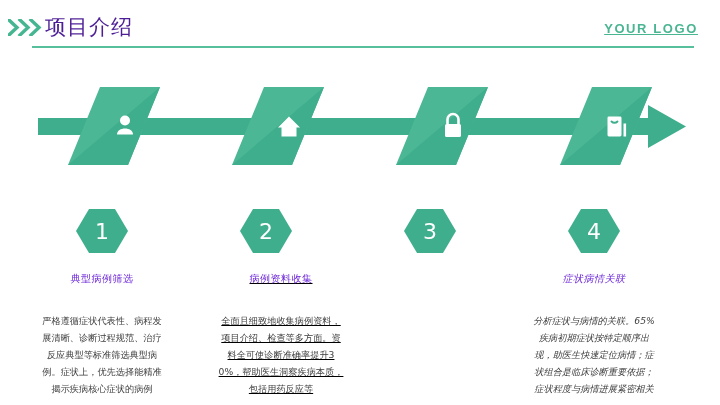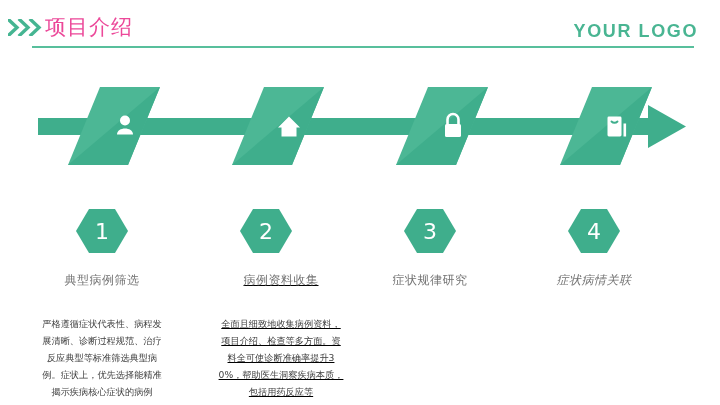--- a/index.html
+++ b/index.html
@@ -29,34 +29,35 @@
     top: 19px;
     display: flex;
     align-items: center;
     line-height: 0;
   }
   .header-title {
     position: absolute;
     left: 45px;
     top: 13px;
     font-size: 21px;
-    color: #ec4899;
+    color: #4c1d95;
     letter-spacing: 1px;
     font-family: "DejaVu Sans", "Liberation Sans", sans-serif;
     white-space: nowrap;
   }
   .header-logo {
     position: absolute;
     right: 22px;
     top: 21px;
-    font-size: 18px;
+    font-size: 13px;
     letter-spacing: 1.6px;
     color: #49b592;
     font-weight: bold;
     white-space: nowrap;
+    text-decoration: underline;
   }
   .header-rule {
     position: absolute;
     left: 32px;
     top: 46px;
     width: 662px;
     height: 1.5px;
     background: #58bf9c;
   }
 
@@ -107,22 +108,22 @@
     width: 720px;
     height: 130px;
   }
   .col {
     position: absolute;
     top: 0;
     width: 166px;
     text-align: center;
   }
   .col-title {
-    font-size: 12px;
-    color: #737373;
+    font-size: 10px;
+    color: #6d28d9;
     font-family: "DejaVu Sans", "Liberation Sans", sans-serif;
     letter-spacing: 0.5px;
     margin: 0 0 26px 0;
     white-space: nowrap;
   }
   .col-body {
     font-size: 9.2px;
     line-height: 1.85;
     color: #3d3d3d;
     font-family: "DejaVu Sans", "Liberation Sans", sans-serif;
@@ -233,19 +234,19 @@
     <div class="col-title">典型病例筛选</div>
     <div class="col-body">严格遵循症状代表性、病程发展清晰、诊断过程规范、治疗反应典型等标准筛选典型病例。症状上，优先选择能精准揭示疾病核心症状的病例</div>
   </div>
 
   <div class="col" style="left:198px;text-decoration:underline;">
     <div class="col-title">病例资料收集</div>
     <div class="col-body">全面且细致地收集病例资料，项目介绍、检查等多方面。资料全可使诊断准确率提升30%，帮助医生洞察疾病本质，包括用药反应等</div>
   </div>
 
   <div class="col" style="left:347px;">
-    <div class="col-title">症状规律研究</div>
   </div>
 
   <div class="col" style="left:511px;font-style:italic;">
     <div class="col-title">症状病情关联</div>
+    <div class="col-body">分析症状与病情的关联。65%疾病初期症状按特定顺序出现，助医生快速定位病情；症状组合是临床诊断重要依据；症状程度与病情进展紧密相关</div>
   </div>
 </div>
 
 </body></html>

